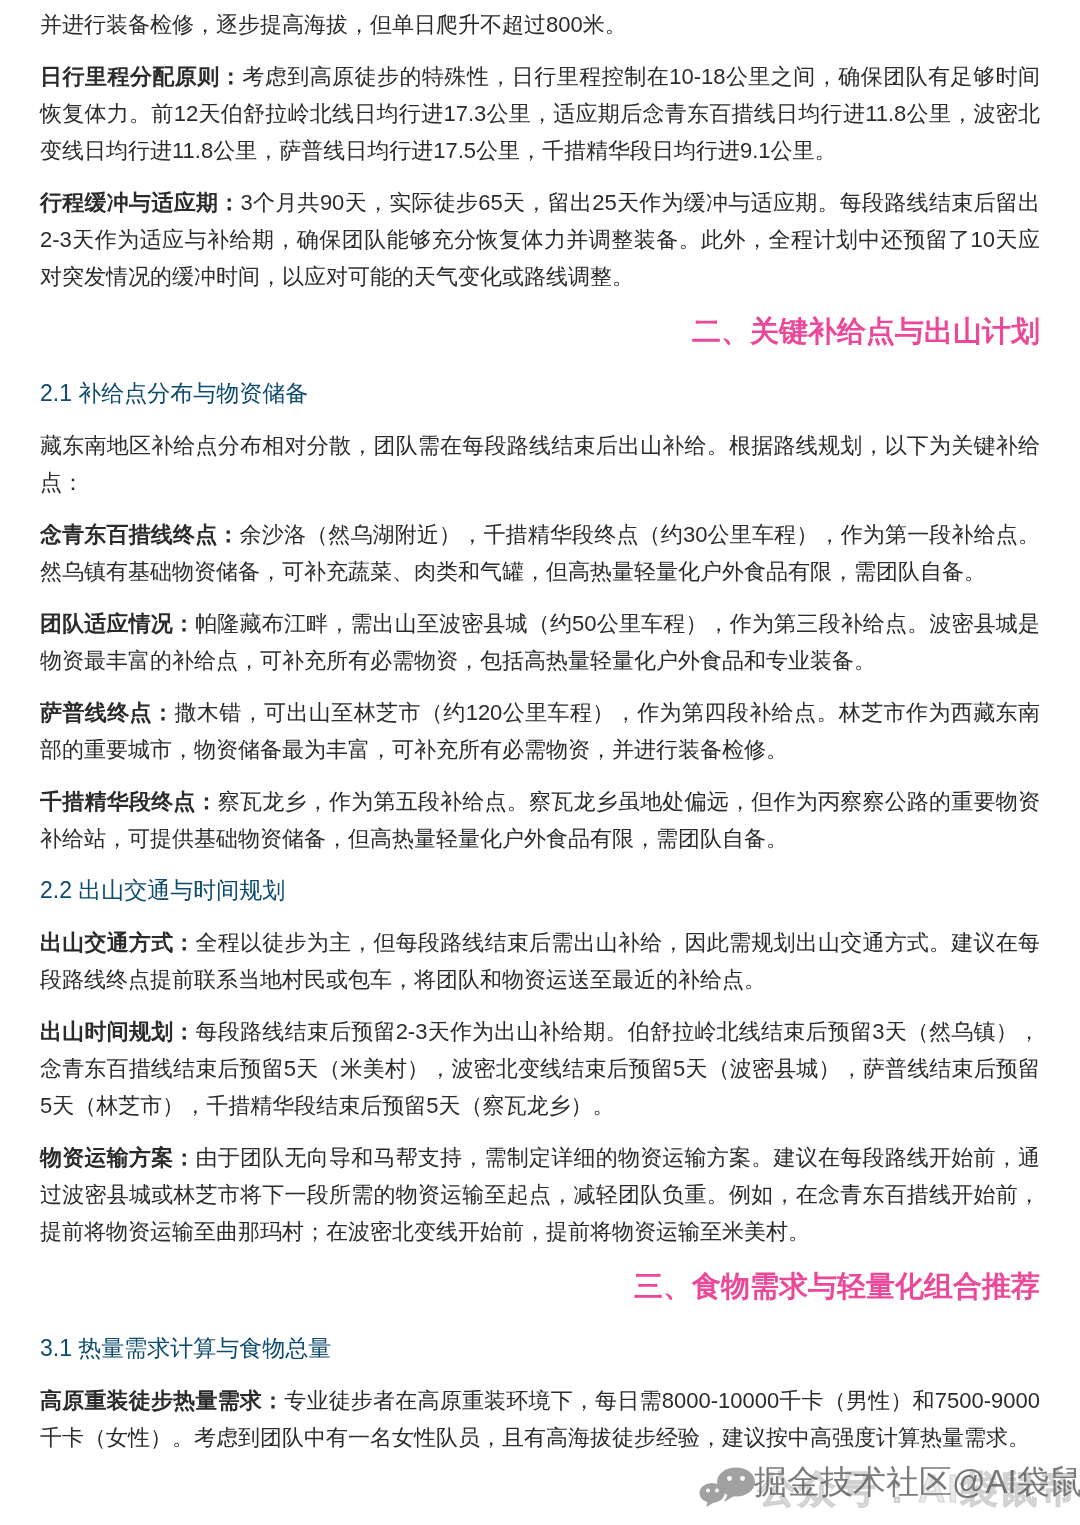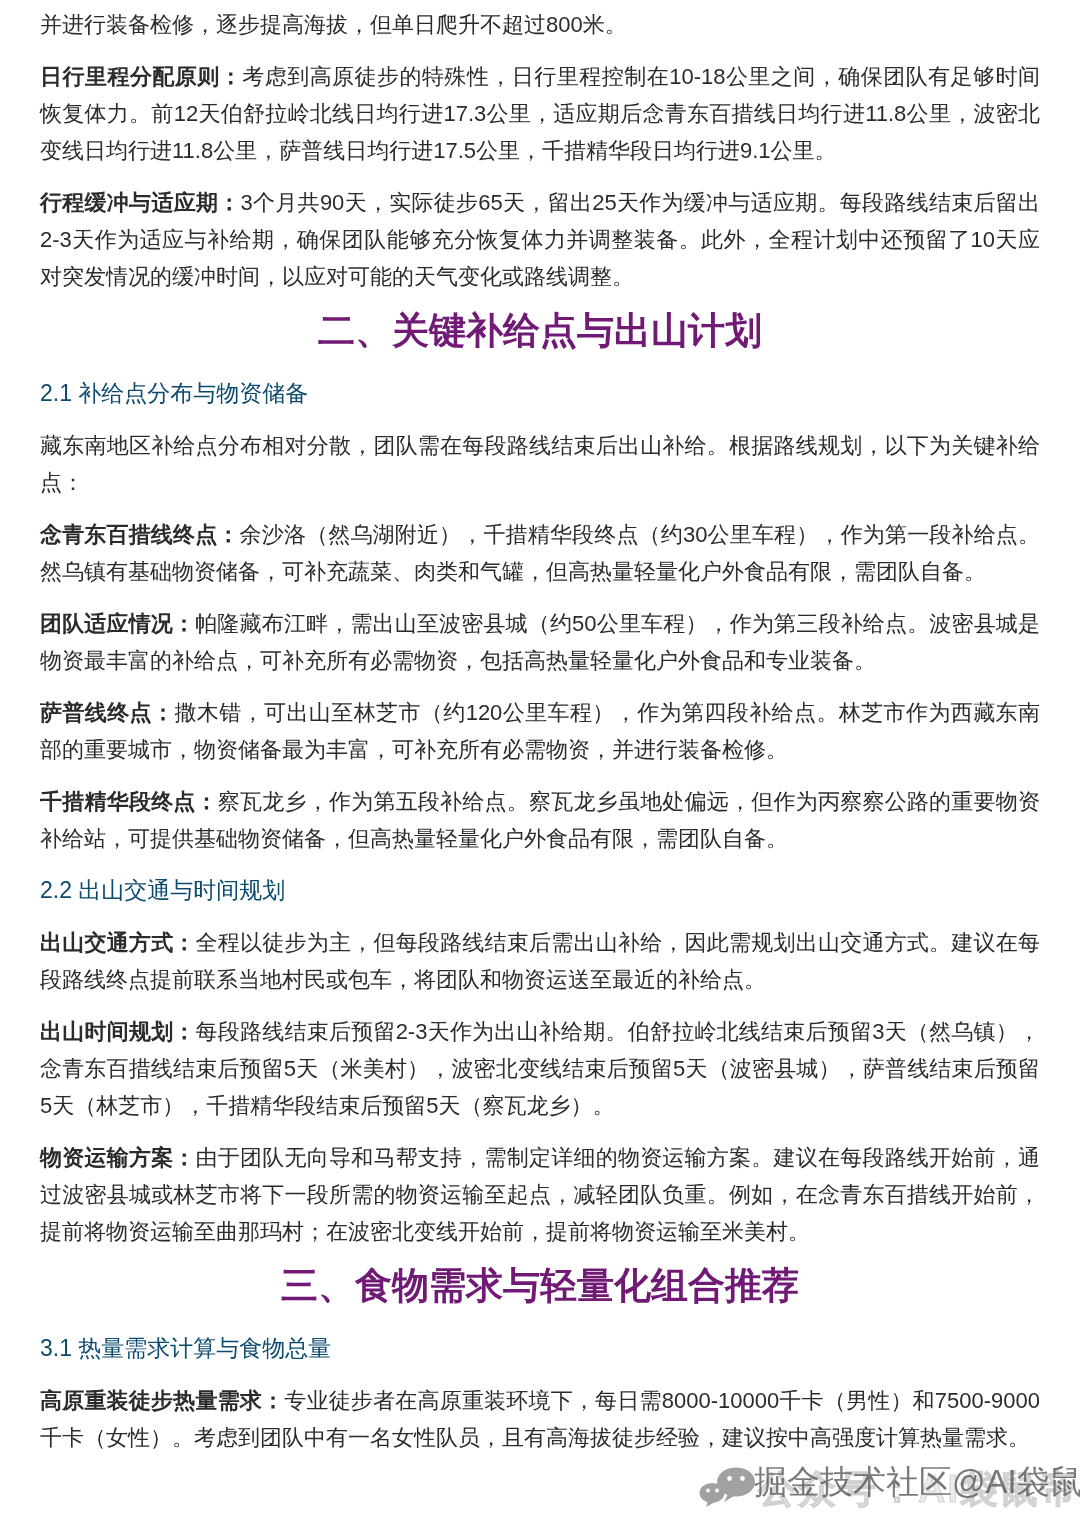--- a/index.html
+++ b/index.html
@@ -22,26 +22,26 @@
   p.body {
     font-size: 22px;
     line-height: 37px;
     margin: 0 0 15px 0;
     font-weight: 400;
   }
   p.body .lead {
     font-weight: 700;
   }
   h2.sec {
-    font-size: 37px;
+    font-size: 29px;
     line-height: 42px;
     margin: 0 0 23px 0;
     font-weight: 700;
-    color: #701a75;
-    text-align: center;
+    color: #ec4899;
+    text-align: right;
   }
   h3.subsec {
     font-size: 23px;
     line-height: 37px;
     margin: 0 0 15px 0;
     font-weight: 400;
     color: #0c4a6e;
     text-align: left;
   }
   .watermark {

